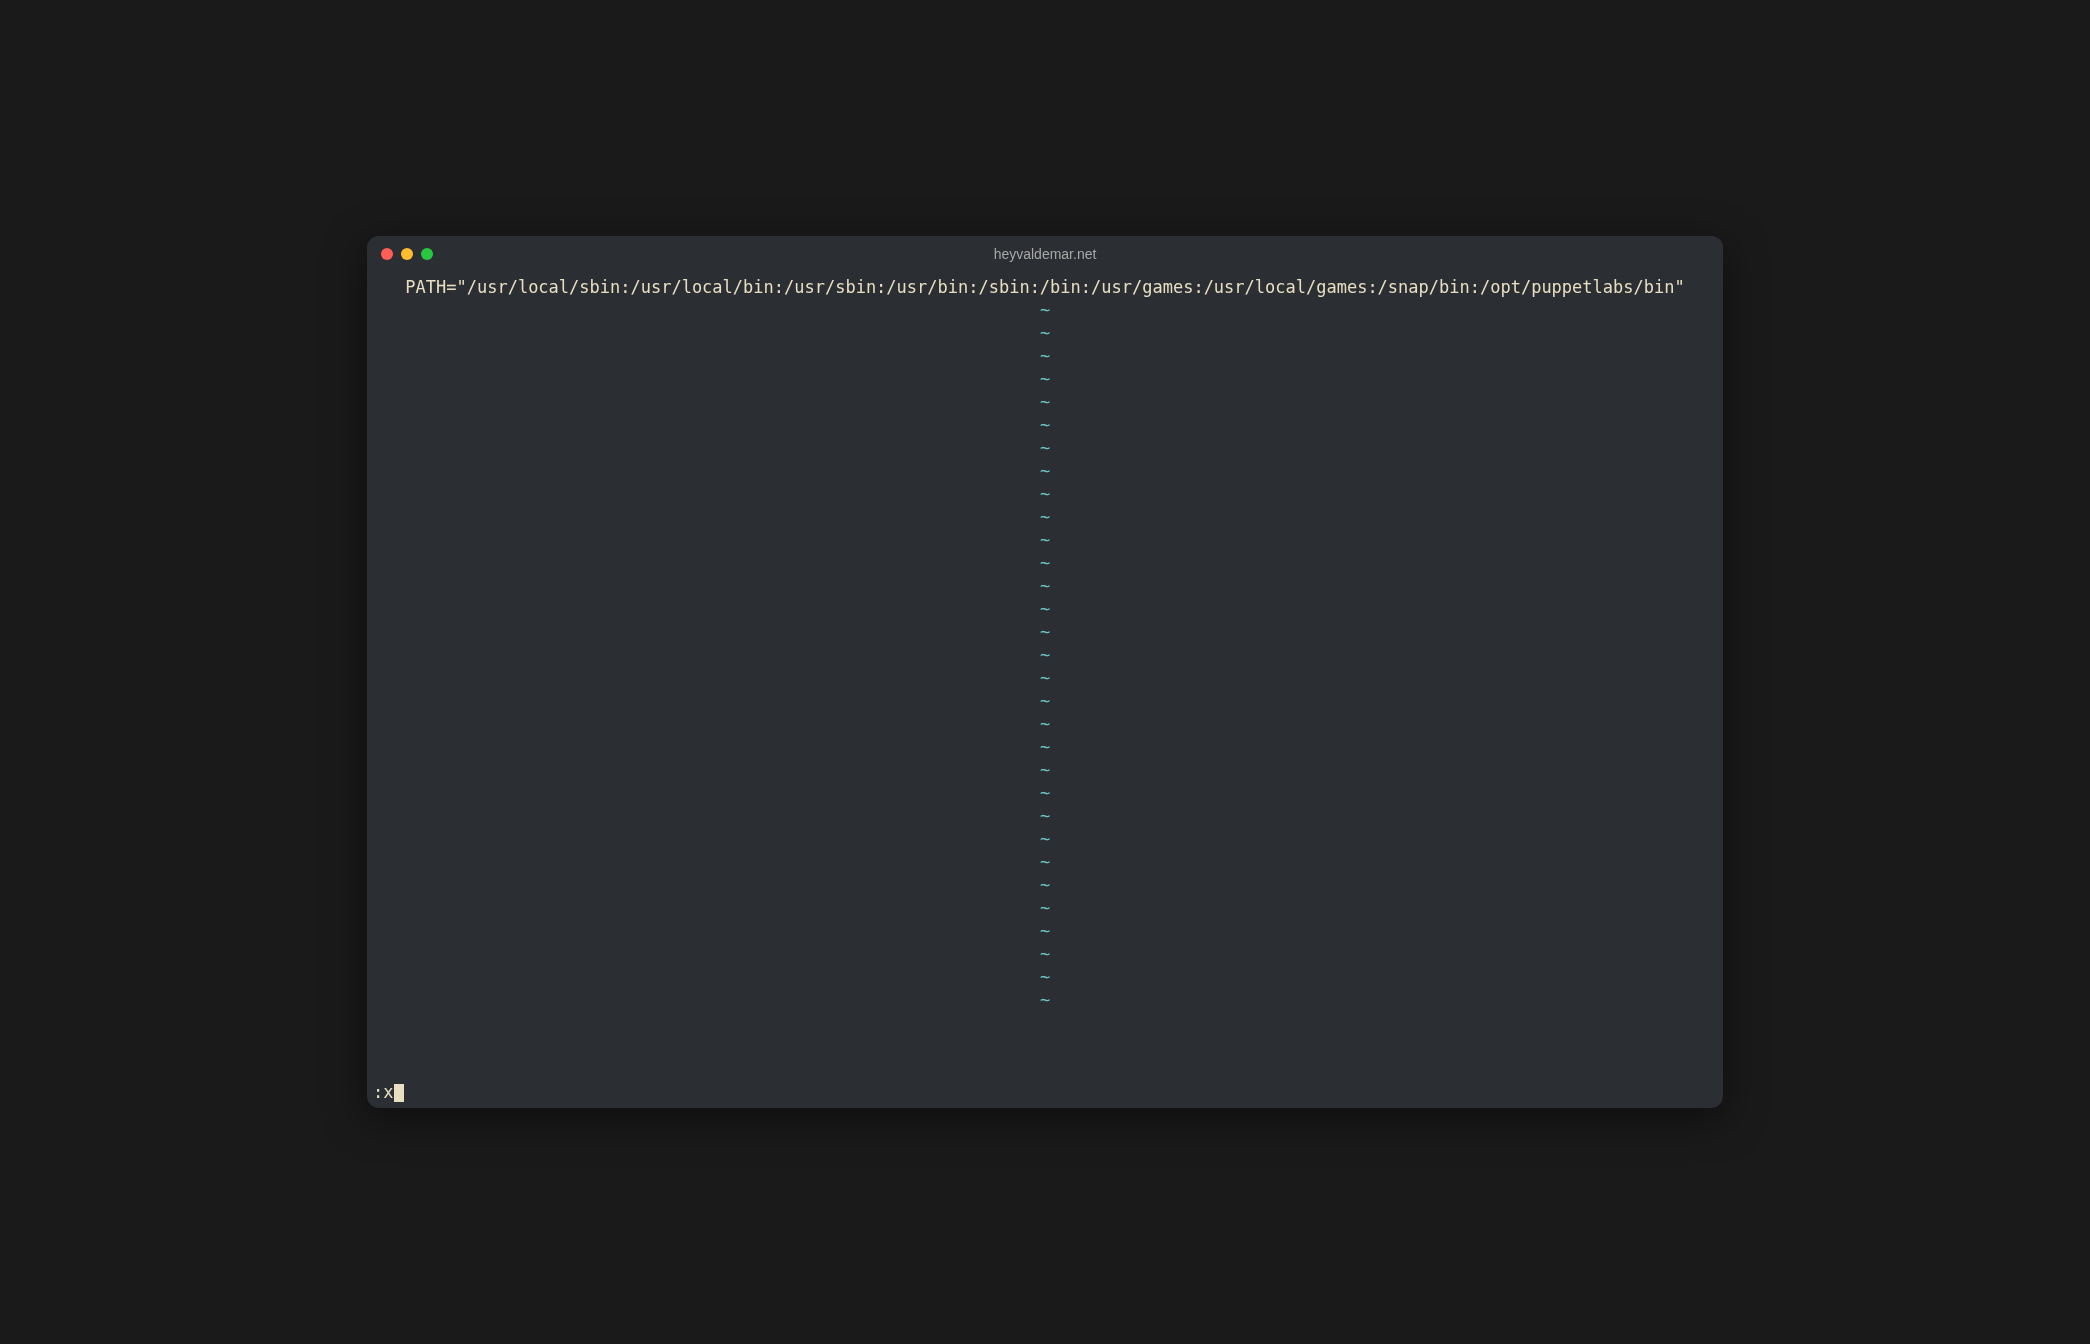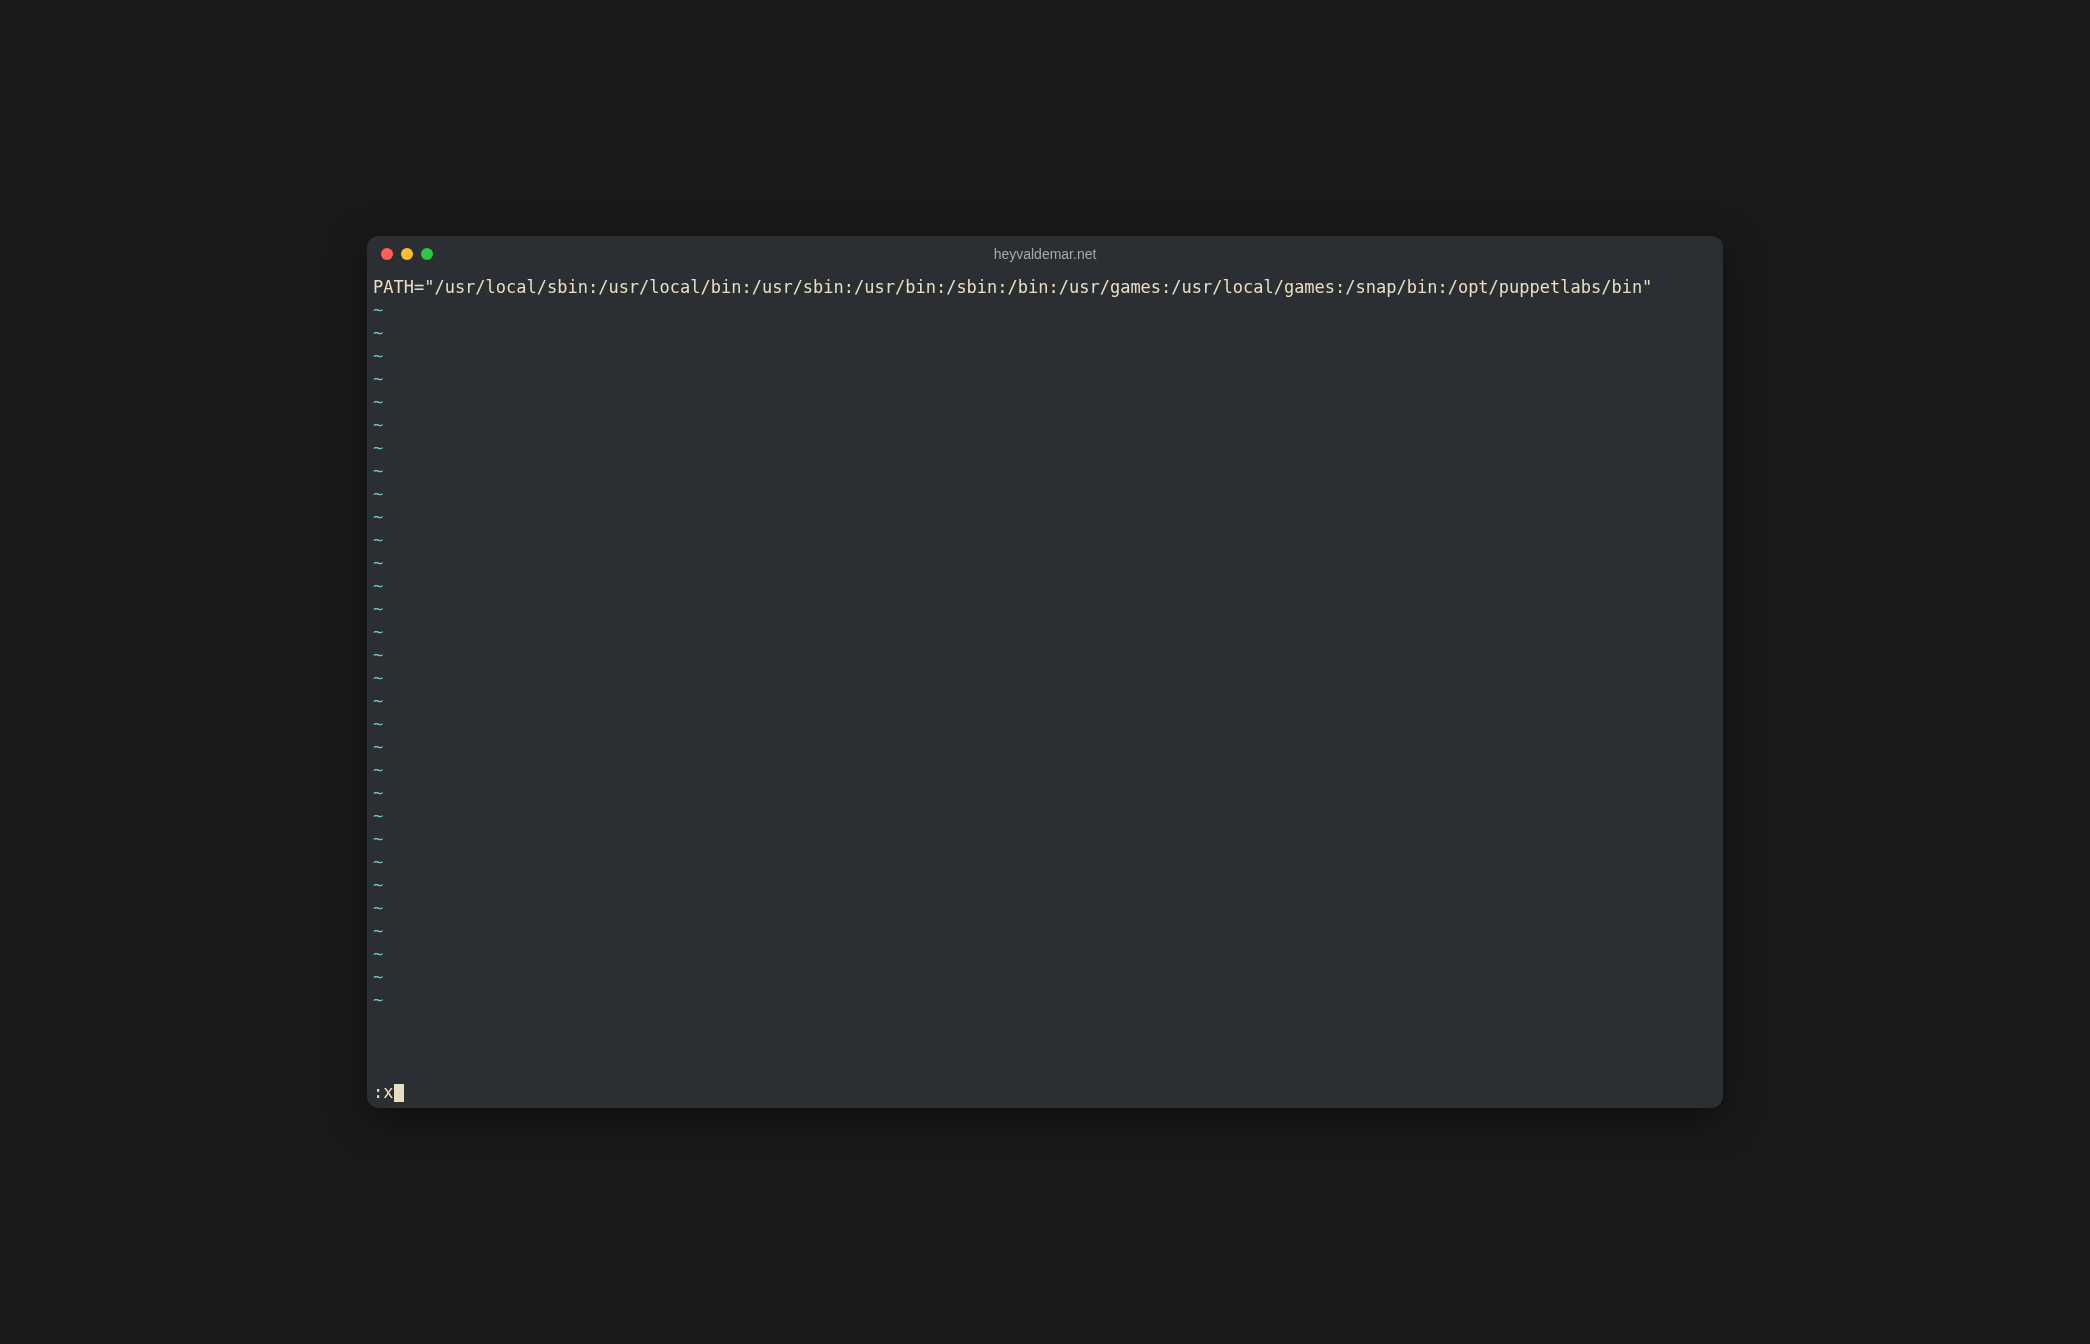--- a/index.html
+++ b/index.html
@@ -17,20 +17,21 @@
     }
     .terminal-window {
       width: 1356px;
       height: 872px;
       background: #2b2e33;
       border-radius: 12px;
       overflow: hidden;
       display: flex;
       flex-direction: column;
       box-shadow: 0 10px 40px rgba(0,0,0,0.5);
+      text-align: center;
     }
     .titlebar {
       height: 36px;
       background: #2b2e33;
       display: flex;
       align-items: center;
       padding: 0 14px;
       position: relative;
     }
     .traffic-lights {

